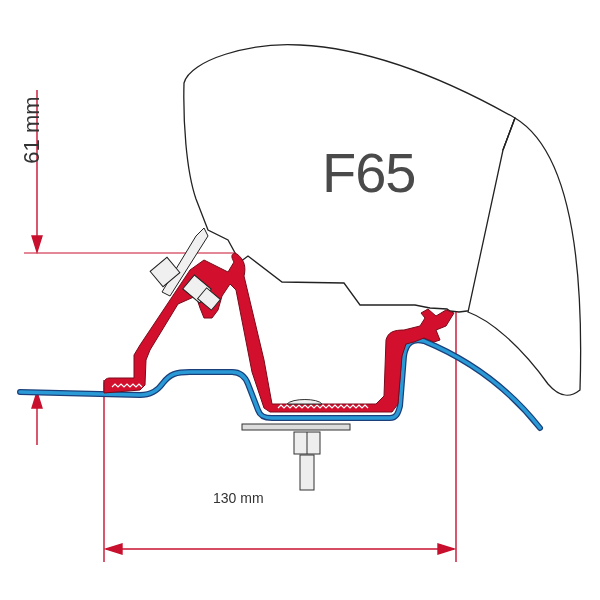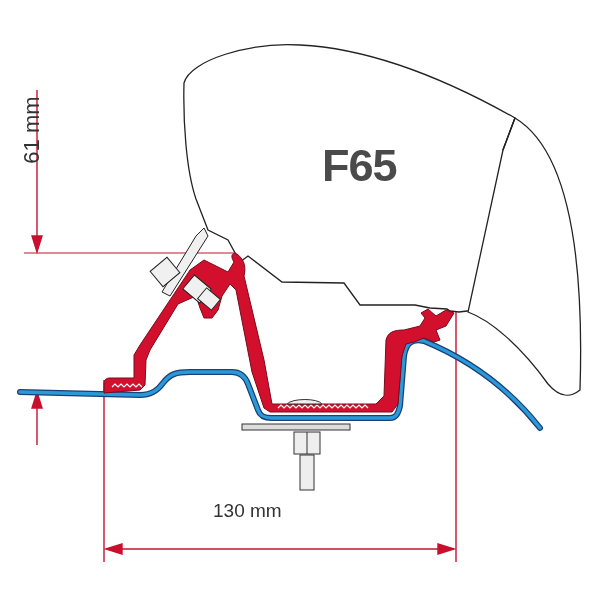--- a/index.html
+++ b/index.html
@@ -1,21 +1,21 @@
 <!DOCTYPE html>
 <html><head>
 <meta charset="utf-8">
 <style>
   html, body { margin: 0; padding: 0; background: #ffffff; }
   body { width: 600px; height: 600px; overflow: hidden; position: relative; font-family: "Liberation Sans", sans-serif; }
   #diagram { position: absolute; left: 0; top: 0; width: 600px; height: 600px; }
   .lbl { position: absolute; color: #333333; font-family: "Liberation Sans", sans-serif; white-space: nowrap; }
-  #awning-label { left: 322px; top: 140px; font-size: 45px; color: #4a4a4a; letter-spacing: -1px; font-weight: 700; }
+  #awning-label { left: 322px; top: 140px; font-size: 56px; color: #4a4a4a; letter-spacing: -1px; font-weight: 400; }
   #height-label { left: -8px; top: 117px; font-size: 22px; transform: rotate(-90deg); transform-origin: center; width: 80px; text-align: center; }
-  #width-label { left: 213px; top: 500px; font-size: 19px; }
+  #width-label { left: 213px; top: 490px; font-size: 14px; }
 </style>
 </head>
 <body>
 
 <svg id="diagram" viewBox="0 0 600 600" xmlns="http://www.w3.org/2000/svg">
 
   <g>
     <path d="M184,83 C190,60 250,42 300,45 C360,48 430,70 515,118
              L503,150 L528,178 C533,190 532,205 526,215
              L474,309 L467,311 L459,312 L450,311

